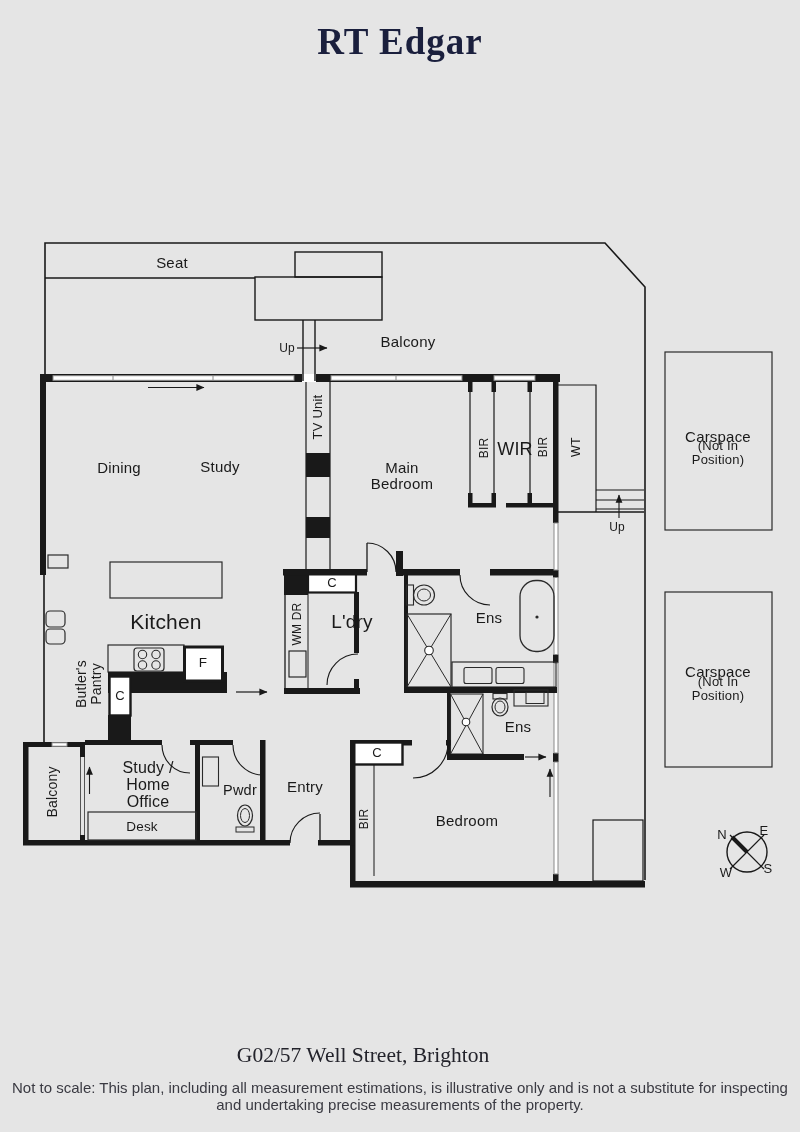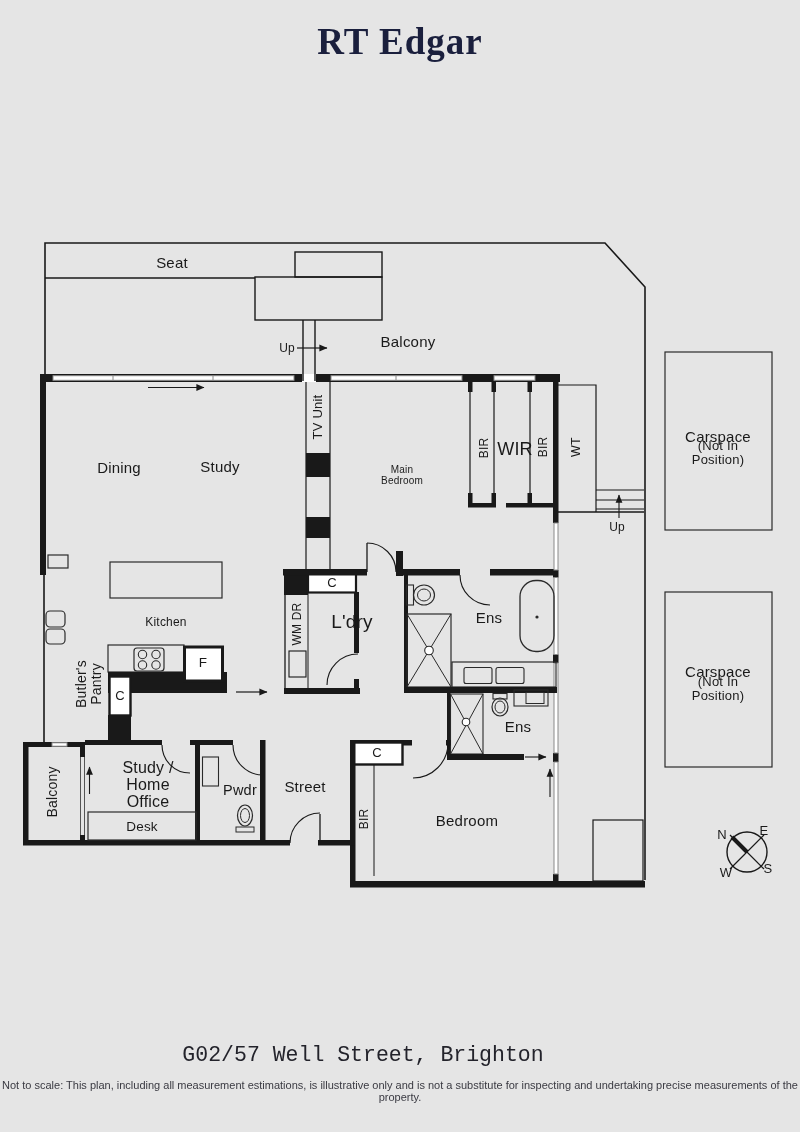--- a/index.html
+++ b/index.html
@@ -5,23 +5,23 @@
   html,body{margin:0;padding:0;background:#fff}
   .page{position:relative;width:800px;height:1132px;background:#e5e5e5;overflow:hidden;
         font-family:"Liberation Sans",sans-serif;color:#1a1a1a}
   svg.plan{position:absolute;left:0;top:0}
   .lbl{position:absolute;transform:translate(-50%,-50%);white-space:pre-line;text-align:center;
        line-height:1.07;color:#1a1a1a;letter-spacing:.2px}
   .rot{transform:translate(-50%,-50%) rotate(-90deg)}
   .logo{position:absolute;top:20px;left:0;width:100%;text-align:center;
         font-family:"Liberation Serif",serif;font-weight:700;font-size:37px;color:#1a1f3d;letter-spacing:1px}
   .address{position:absolute;top:1043px;left:363px;transform:translateX(-50%);
-        font-family:Liberation Mono, monospace;font-size:21.5px;color:#23232b;white-space:nowrap}
+        font-family:Liberation Serif, serif;font-size:21.5px;color:#23232b;white-space:nowrap}
   .disclaimer{position:absolute;top:1079px;left:0;width:100%;text-align:center;
-        font-size:11px;color:#3a3a42}
+        font-size:15px;color:#3a3a42}
 </style>
 </head>
 <body>
 
 <div class="page">
 
   <div class="logo">RT Edgar</div>
 
   <svg class="plan" width="800" height="1132" viewBox="0 0 800 1132" fill="none" stroke-linecap="butt">
     <defs>
@@ -245,45 +245,45 @@
       <line x1="747" y1="852" x2="732" y2="837" stroke-width="4"></line>
     </g>
   </svg>
 
   <div class="lbl" style="left:172px;top:263px;font-size:15px">Seat</div>
   <div class="lbl" style="left:408px;top:342px;font-size:15px">Balcony</div>
   <div class="lbl" style="left:287px;top:348px;font-size:12px">Up</div>
   <div class="lbl" style="left:119px;top:468px;font-size:15px">Dining</div>
   <div class="lbl" style="left:220px;top:467px;font-size:15px">Study</div>
   <div class="lbl rot" style="left:318px;top:417px;font-size:13px">TV Unit</div>
-  <div class="lbl" style="left:402px;top:476px;font-size:10px">Main
+  <div class="lbl" style="left:402px;top:476px;font-size:15px">Main
 Bedroom</div>
   <div class="lbl rot" style="left:484px;top:448px;font-size:12px">BIR</div>
   <div class="lbl" style="left:515px;top:450px;font-size:18px">WIR</div>
   <div class="lbl rot" style="left:543px;top:447px;font-size:12px">BIR</div>
   <div class="lbl rot" style="left:577px;top:447px;font-size:12.5px">WT</div>
   <div class="lbl" style="left:617px;top:527px;font-size:12px">Up</div>
   <div class="lbl" style="left:718px;top:437px;font-size:15px">Carspace</div>
   <div class="lbl" style="left:718px;top:453px;font-size:13px">(Not In Position)</div>
   <div class="lbl" style="left:718px;top:672px;font-size:15px">Carspace</div>
   <div class="lbl" style="left:718px;top:689px;font-size:13px">(Not In Position)</div>
-  <div class="lbl" style="left:166px;top:622px;font-size:12px">Kitchen</div>
+  <div class="lbl" style="left:166px;top:622px;font-size:21px">Kitchen</div>
   <div class="lbl rot" style="left:89px;top:684px;font-size:14px">Butler's
 Pantry</div>
   <div class="lbl" style="left:120px;top:696px;font-size:13px">C</div>
   <div class="lbl" style="left:203px;top:663px;font-size:13.5px">F</div>
   <div class="lbl rot" style="left:297px;top:624px;font-size:12px">WM DR</div>
   <div class="lbl" style="left:352px;top:622px;font-size:19px">L'dry</div>
   <div class="lbl" style="left:332px;top:583px;font-size:13px">C</div>
   <div class="lbl" style="left:489px;top:618px;font-size:15px">Ens</div>
   <div class="lbl" style="left:518px;top:727px;font-size:15px">Ens</div>
   <div class="lbl" style="left:377px;top:753px;font-size:13px">C</div>
   <div class="lbl rot" style="left:364px;top:819px;font-size:12px">BIR</div>
   <div class="lbl" style="left:467px;top:821px;font-size:15px">Bedroom</div>
-  <div class="lbl" style="left:305px;top:787px;font-size:15px">Street</div>
+  <div class="lbl" style="left:305px;top:787px;font-size:15px">Entry</div>
   <div class="lbl" style="left:240px;top:791px;font-size:14.5px">Pwdr</div>
   <div class="lbl" style="left:148px;top:785px;font-size:16px">Study /
 Home
 Office</div>
   <div class="lbl" style="left:142px;top:827px;font-size:13.5px">Desk</div>
   <div class="lbl rot" style="left:52px;top:792px;font-size:14px">Balcony</div>
 
   <div class="lbl" style="left:722px;top:835px;font-size:13px">N</div>
   <div class="lbl" style="left:764px;top:831px;font-size:13px">E</div>
   <div class="lbl" style="left:726px;top:873px;font-size:13px">W</div>

